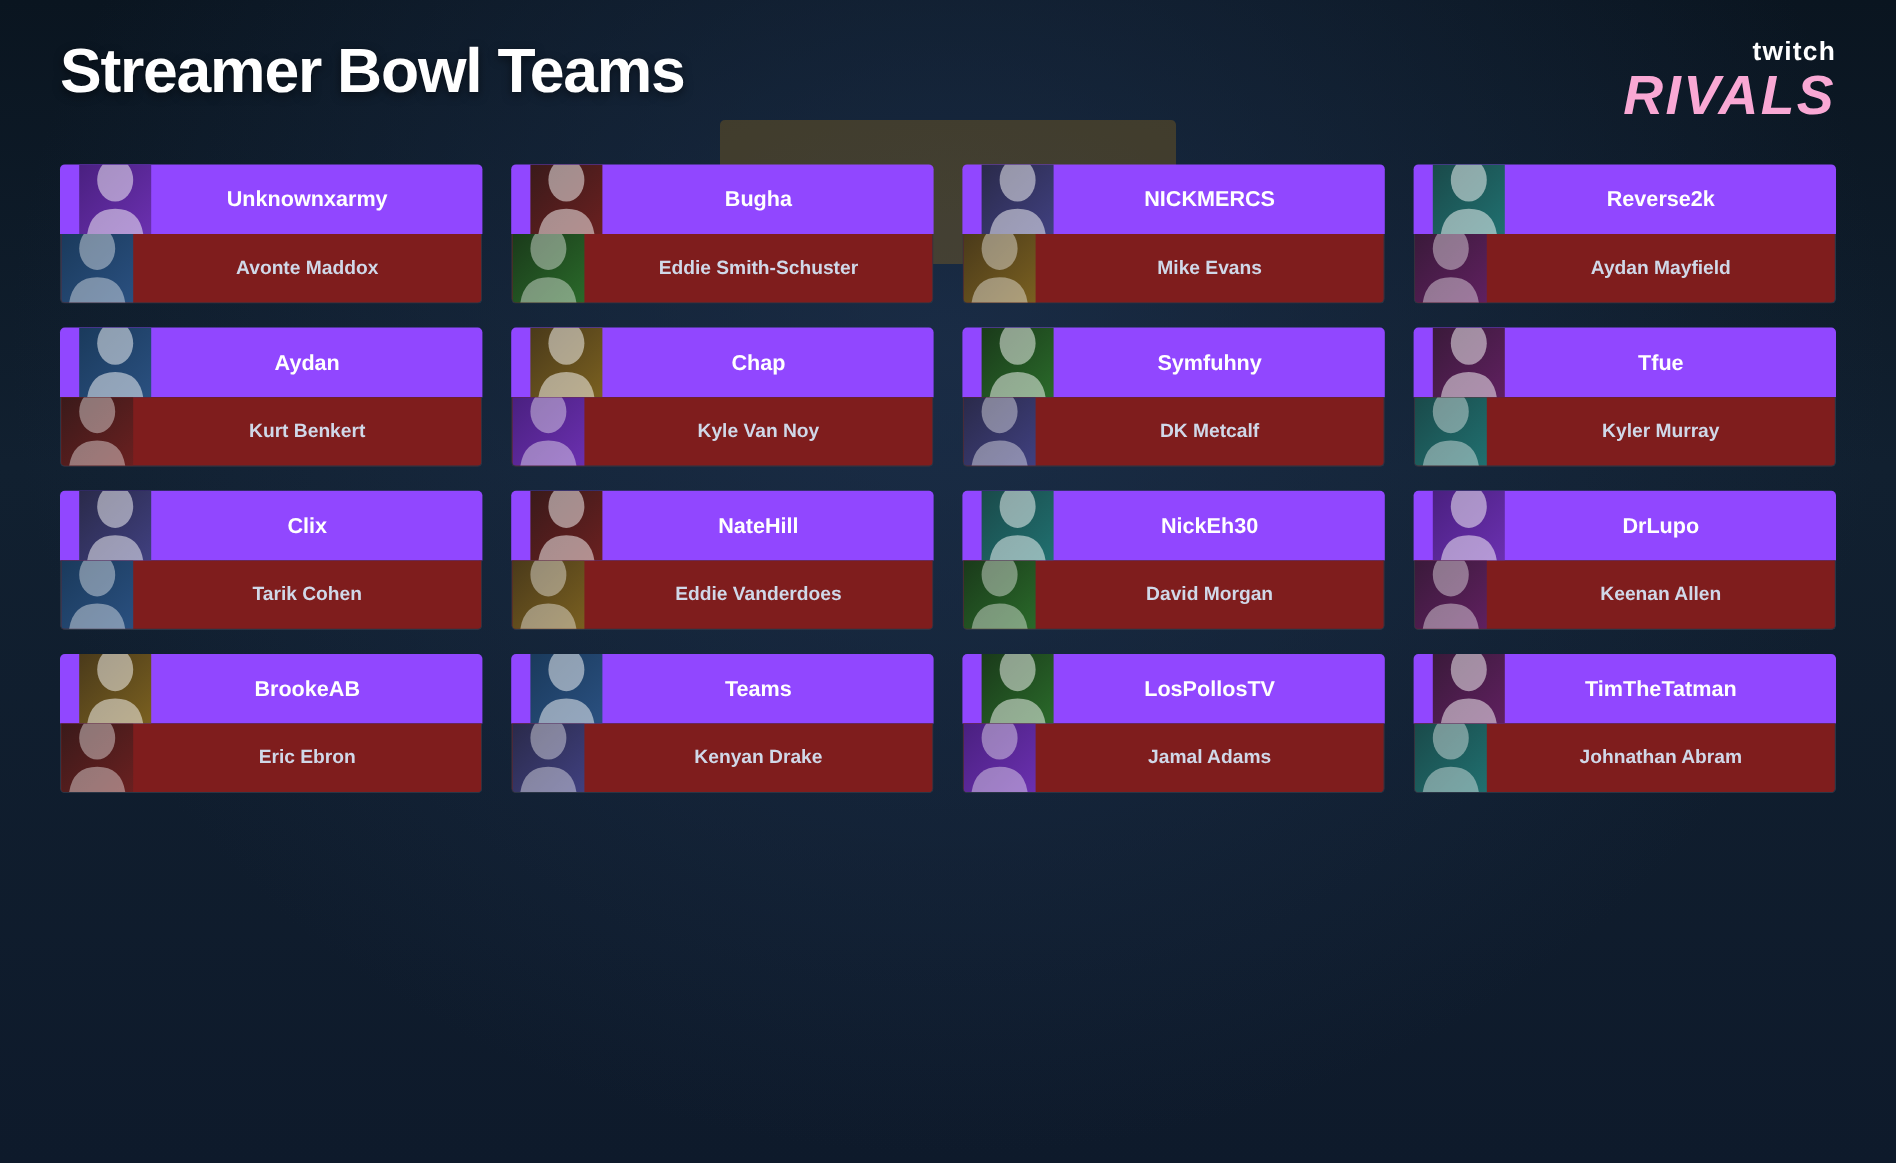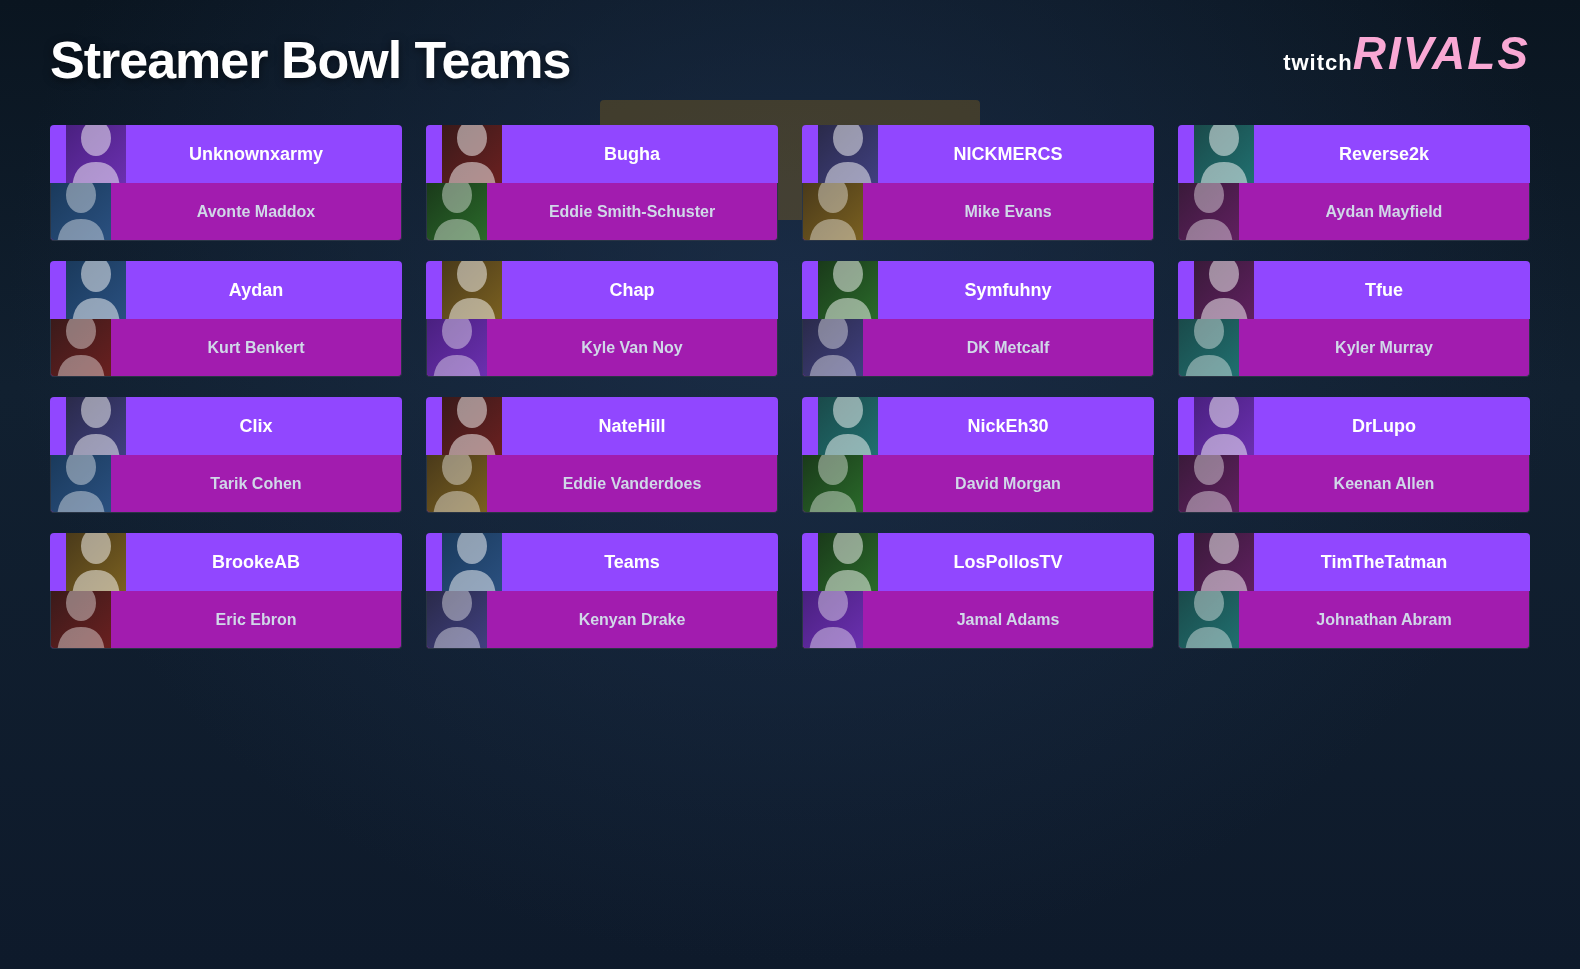--- a/index.html
+++ b/index.html
@@ -51,21 +51,21 @@
     .page-title {
       color: #ffffff;
       font-size: 52px;
       font-weight: 900;
       letter-spacing: -1px;
       text-shadow: 0 2px 8px rgba(0,0,0,0.5);
     }
 
     .logo-container {
       display: flex;
-      flex-direction: row;
+      flex-direction: column;
       align-items: flex-end;
     }
 
     .logo-twitch {
       color: #ffffff;
       font-size: 22px;
       font-weight: 700;
       letter-spacing: 1px;
     }
 
@@ -96,21 +96,21 @@
       background: #9147ff;
       border-radius: 4px 4px 0 0;
       padding: 16px;
       height: 58px;
       overflow: hidden;
     }
 
     .team-athlete {
       display: flex;
       align-items: center;
-      background: #a21caf;
+      background: #7f1d1d;
       border-radius: 0 0 4px 4px;
       padding: 0;
       height: 58px;
       overflow: hidden;
       border: 1px solid #2a3545;
       border-top: none;
     }
 
     .avatar {
       width: 60px;

